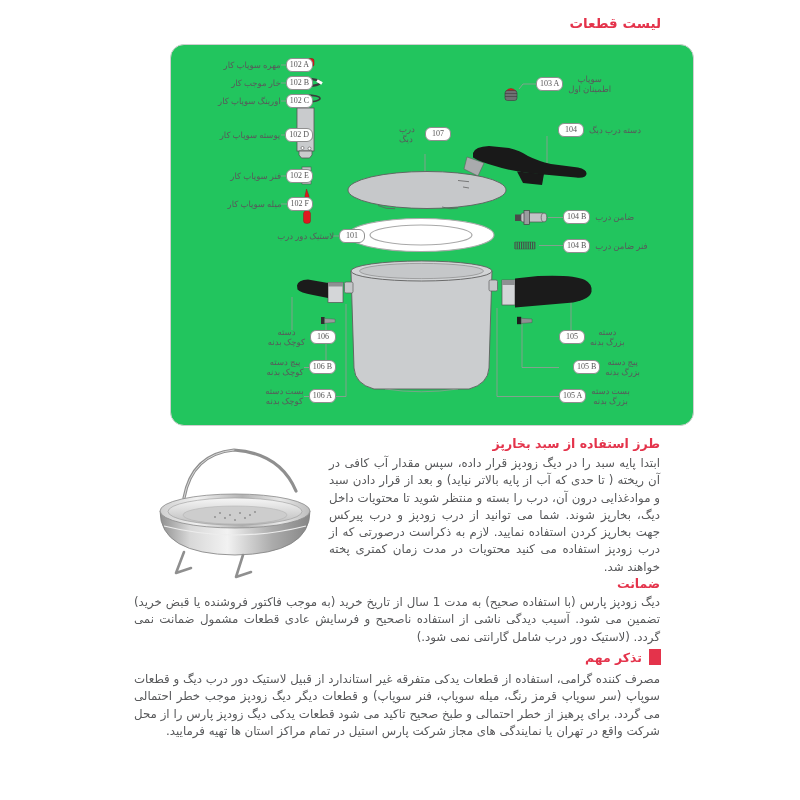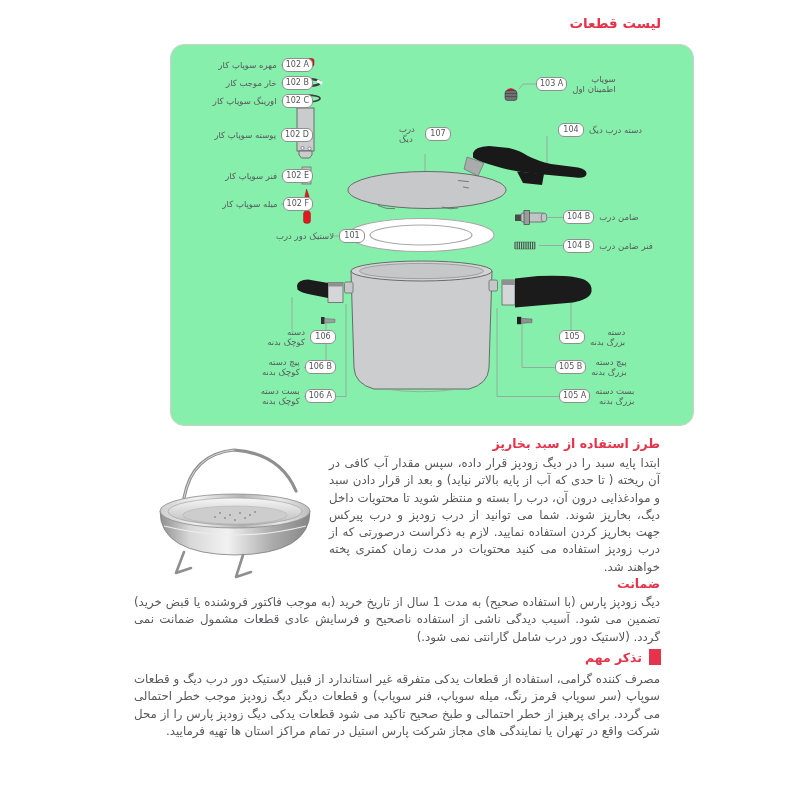--- a/index.html
+++ b/index.html
@@ -2,29 +2,29 @@
 <html lang="fa"><head>
 <meta charset="utf-8">
 <style>
   html,body{margin:0;padding:0;background:#fff;}
   body{width:800px;height:800px;position:relative;overflow:hidden;
        font-family:"DejaVu Sans",sans-serif;}
   .page{position:absolute;inset:0;background:#fff;}
   .page-title{position:absolute;top:15px;right:139px;margin:0;
     font-size:13.5px;font-weight:bold;color:#e4334b;direction:rtl;}
   .diagram{position:absolute;left:170px;top:44px;width:524px;height:382px;
-    border:1px solid #cfcfcf;border-radius:14px;background:#86efac;box-sizing:border-box;}
+    border:1px solid #cfcfcf;border-radius:14px;background:#22c55e;box-sizing:border-box;font-family:Liberation Serif, serif;}
   .diagram svg{position:absolute;left:0;top:0;}
   .prow{position:absolute;display:flex;align-items:center;gap:5px;height:14px;
     white-space:nowrap;direction:rtl;}
   .prow.ltr{direction:ltr;}
   .pcode{border:1px solid #8f8f8f;border-radius:6px;background:#fff;color:#555;
     font-size:8px;line-height:1;padding:2.5px 3px 2px;min-width:18px;text-align:center;}
   .ptext{font-size:8.5px;color:#58595b;}
-  .pcol{display:flex;flex-direction:column;align-items:flex-end;line-height:10.5px;}
+  .pcol{display:flex;flex-direction:column;align-items:center;line-height:10.5px;}
   .pcol .ptext{line-height:10.5px;}
   .prow.tall{height:22px;}
   .lid-label{position:absolute;left:228px;top:79px;width:52px;display:flex;
     flex-direction:row;align-items:center;gap:2px;}
   .sec-heading{position:absolute;right:140px;margin:0;font-size:12.5px;
     font-weight:bold;color:#e4334b;direction:rtl;}
   .body-text{position:absolute;right:140px;margin:0;color:#58595b;
     font-size:11.8px;line-height:17.3px;text-align:justify;direction:rtl;}
   .body-text p{margin:0;}
   .notice-head{position:absolute;right:139px;top:649px;display:flex;
@@ -224,21 +224,21 @@
       <span class="pcode">106 A</span>
     </div>
 
     <div class="prow ltr tall" style="top:281px;left:388px;">
       <span class="pcode">105</span>
       <span class="pcol">
         <span class="ptext">دسته</span>
         <span class="ptext">بزرگ بدنه</span>
       </span>
     </div>
-    <div class="prow ltr tall" style="top:311px;left:384px;">
+    <div class="prow ltr tall" style="top:311px;left:402px;">
       <span class="pcode">105 B</span>
       <span class="pcol">
         <span class="ptext">پیچ دسته</span>
         <span class="ptext">بزرگ بدنه</span>
       </span>
     </div>
     <div class="prow ltr tall" style="top:340px;left:388px;">
       <span class="pcode">105 A</span>
       <span class="pcol">
         <span class="ptext">بست دسته</span>

